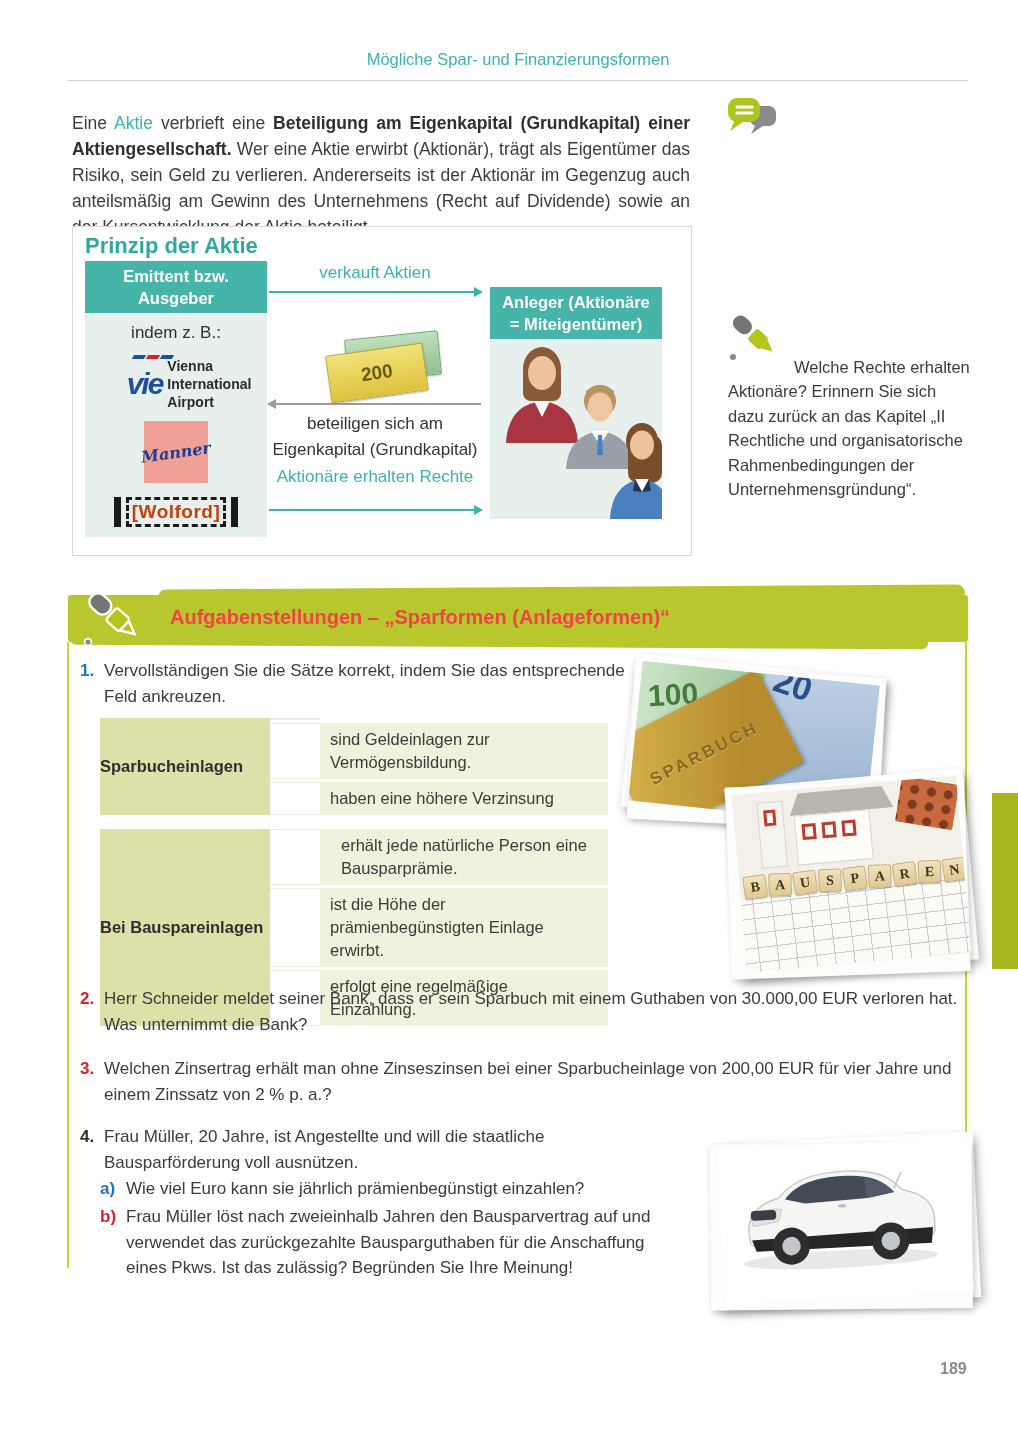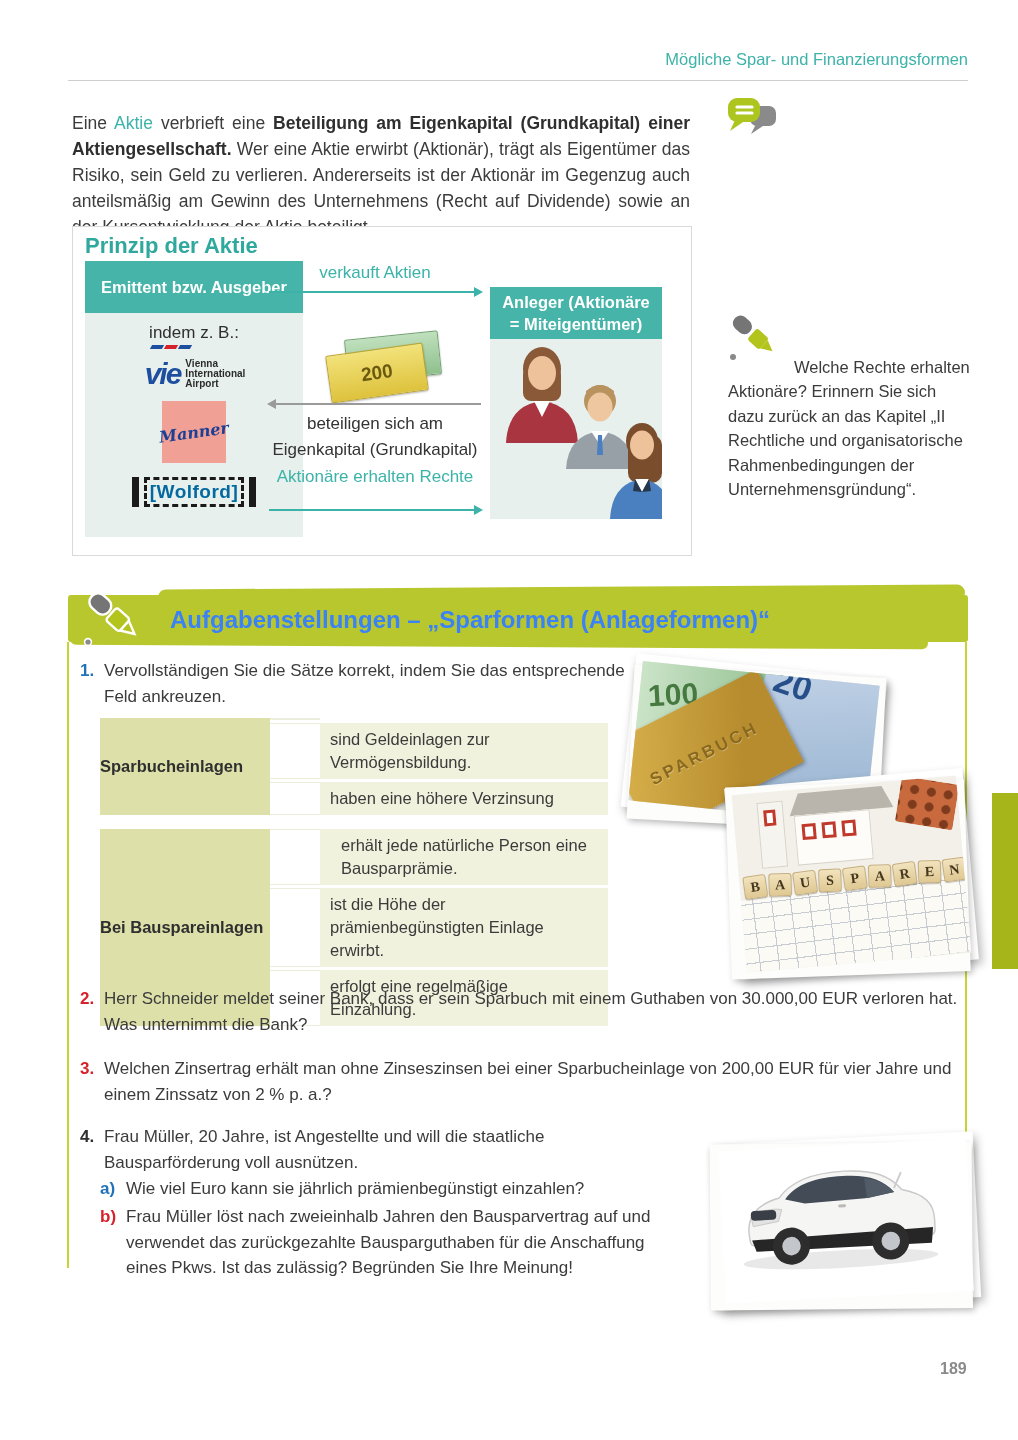--- a/index.html
+++ b/index.html
@@ -1,52 +1,52 @@
 <!DOCTYPE html>
 <html><head>
 <meta charset="utf-8">
 <style>
   html,body{margin:0;padding:0;background:#fff;}
   .page{position:relative;width:1018px;height:1440px;background:#fff;overflow:hidden;
         font-family:"Liberation Sans",sans-serif;color:#3b3b3b;}
 
   
-  .page-header{position:absolute;top:50px;left:68px;width:900px;text-align:right;
+  .page-header{position:absolute;top:50px;left:68px;width:900px;text-align:center;
                color:#3db3a9;font-size:16.5px;}
   .header-rule{position:absolute;top:80px;left:68px;width:900px;height:1px;background:#cfcfcf;}
 
   
   .intro{position:absolute;left:72px;top:92px;width:618px;font-size:17.5px;line-height:26px;
          text-align:justify;color:#3c3c3c;}
   .intro .kw{color:#3db3a9;}
   .intro b{color:#2f2f2f;}
 
   
   .diagram{position:absolute;left:72px;top:226px;width:618px;height:328px;border:1px solid #d9d9d9;background:#fff;}
   .diagram-title{position:absolute;left:12px;top:6px;color:#2fa89d;font-weight:bold;font-size:22px;}
   .col-head{background:#46b4a9;color:#fff;font-weight:bold;font-size:16.5px;line-height:22px;
             display:flex;align-items:center;justify-content:center;text-align:center;padding:4px 6px;box-sizing:border-box;}
-  .emitter-col{position:absolute;left:12px;top:34px;width:218px;}
+  .emitter-col{position:absolute;left:12px;top:34px;width:182px;}
   .emitter-head{height:52px;}
   .emitter-body{background:#e7f0ed;height:224px;text-align:center;}
   .sind-zb{font-size:17px;color:#2f2f2f;padding-top:10px;}
   
   .vie-logo{margin:14px auto 0;width:160px;display:flex;align-items:center;justify-content:center;gap:5px;}
   .vie-left{position:relative;}
   .vie-wing{position:absolute;top:-12px;left:6px;display:flex;gap:2px;transform:skewX(-30deg);}
   .vie-wing i{display:block;width:12px;height:4px;background:#1d4f9e;}
   .vie-wing i.red{background:#d6222a;}
   .vie-text{font-size:30px;font-weight:bold;font-style:italic;color:#1d4f9e;letter-spacing:-2px;}
-  .vie-caption{font-size:10px;line-height:10px;color:#2b2b2b;text-align:left;width:58px;font-weight:bold;}
+  .vie-caption{font-size:14px;line-height:18px;color:#2b2b2b;text-align:left;width:58px;font-weight:bold;}
   
   .manner{margin:10px auto 0;width:64px;height:62px;background:#f0a094;display:flex;align-items:center;justify-content:center;}
   .manner span{font-family:"DejaVu Serif",serif;font-style:italic;font-weight:bold;color:#1d3f94;font-size:16px;transform:rotate(-8deg);}
   
   .wolford{margin:14px auto 0;display:inline-block;border-left:7px solid #1a1a1a;border-right:7px solid #1a1a1a;padding:0 5px;}
-  .wolford .dashed{display:inline-block;border:3px dashed #1a1a1a;padding:1px 3px;font-weight:bold;font-size:19px;color:#0369a1;letter-spacing:0.5px;}
+  .wolford .dashed{display:inline-block;border:3px dashed #1a1a1a;padding:1px 3px;font-weight:bold;font-size:19px;color:#c2410c;letter-spacing:0.5px;}
 
   .investor-col{position:absolute;left:417px;top:60px;width:172px;}
   .investor-head{height:52px;}
   .investor-body{background:#e7f0ed;height:180px;overflow:hidden;}
 
   
   .mid-label{position:absolute;text-align:center;font-size:17px;}
   .teal-text{color:#3bb3a8;}
   .arr{position:absolute;height:2px;}
   .arr.teal{background:#3bb3a8;}
@@ -238,21 +238,21 @@
         <rect x="21" y="2" width="15" height="20" rx="7" fill="#757575"></rect>
         <rect x="21" y="25" width="15" height="16" rx="3" fill="#b3c41c"></rect>
         <polygon points="23,41 34,41 29,52" fill="#b3c41c"></polygon>
       </g>
       <circle cx="7" cy="49" r="3" fill="#8a8a8a"></circle>
     </svg>
   </span>
   <p class="side-note" style="top:338px;text-indent:66px;">Welche Rechte erhalten Aktionäre? Erinnern Sie sich dazu zurück an das Kapitel „II Rechtliche und organisatorische Rahmenbedingungen der Unternehmensgründung“.</p>
 
   <div class="banner"></div>
-  <div class="banner-text" style="position:absolute;left:170px;top:606px;color:#3b82f6;font-weight:bold;font-size:24px;z-index:3;">Aufgabenstellungen – „Sparformen (Anlageformen)“</div>
+  <div class="banner-text" style="position:absolute;left:170px;top:606px;color:#ef4444;font-weight:bold;font-size:20px;z-index:3;">Aufgabenstellungen – „Sparformen (Anlageformen)“</div>
   <span class="banner-pen">
     <svg width="66" height="66" viewBox="0 0 66 66">
       <g transform="rotate(-48 33 33)">
         <rect x="25" y="4" width="17" height="23" rx="8" fill="#757575" stroke="#fff" stroke-width="2.4"></rect>
         <rect x="25" y="30" width="17" height="18" rx="3" fill="#b3c41c" stroke="#fff" stroke-width="2.4"></rect>
         <polygon points="27,48 40,48 34,61" fill="#b3c41c" stroke="#fff" stroke-width="2.4"></polygon>
       </g>
       <circle cx="8" cy="59" r="3.4" fill="#8a8a8a" stroke="#fff" stroke-width="1.6"></circle>
     </svg>
   </span>

